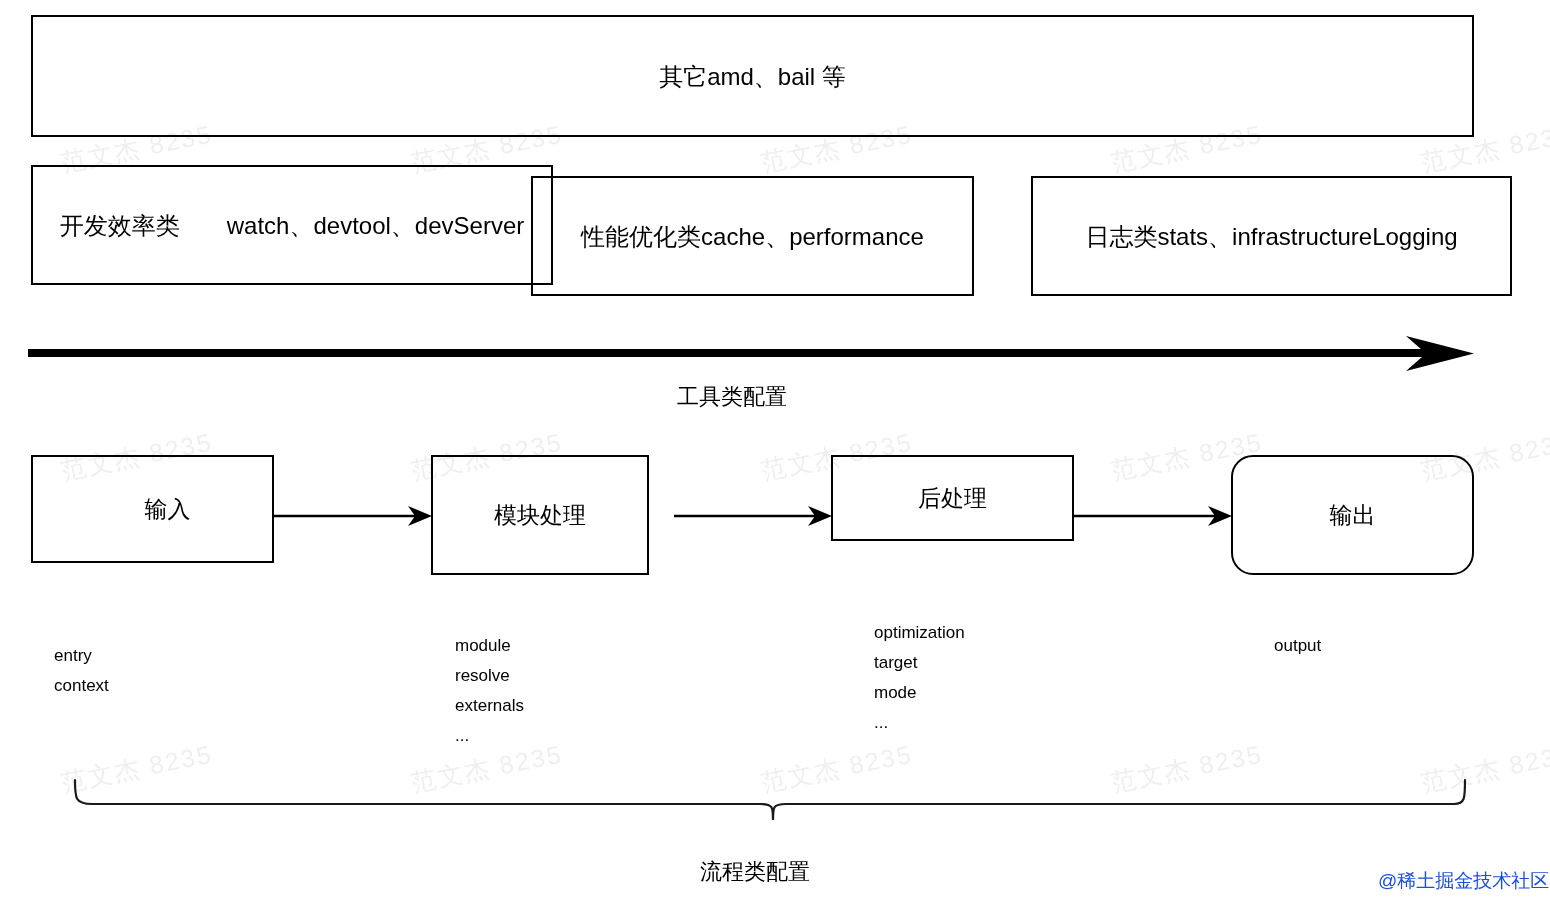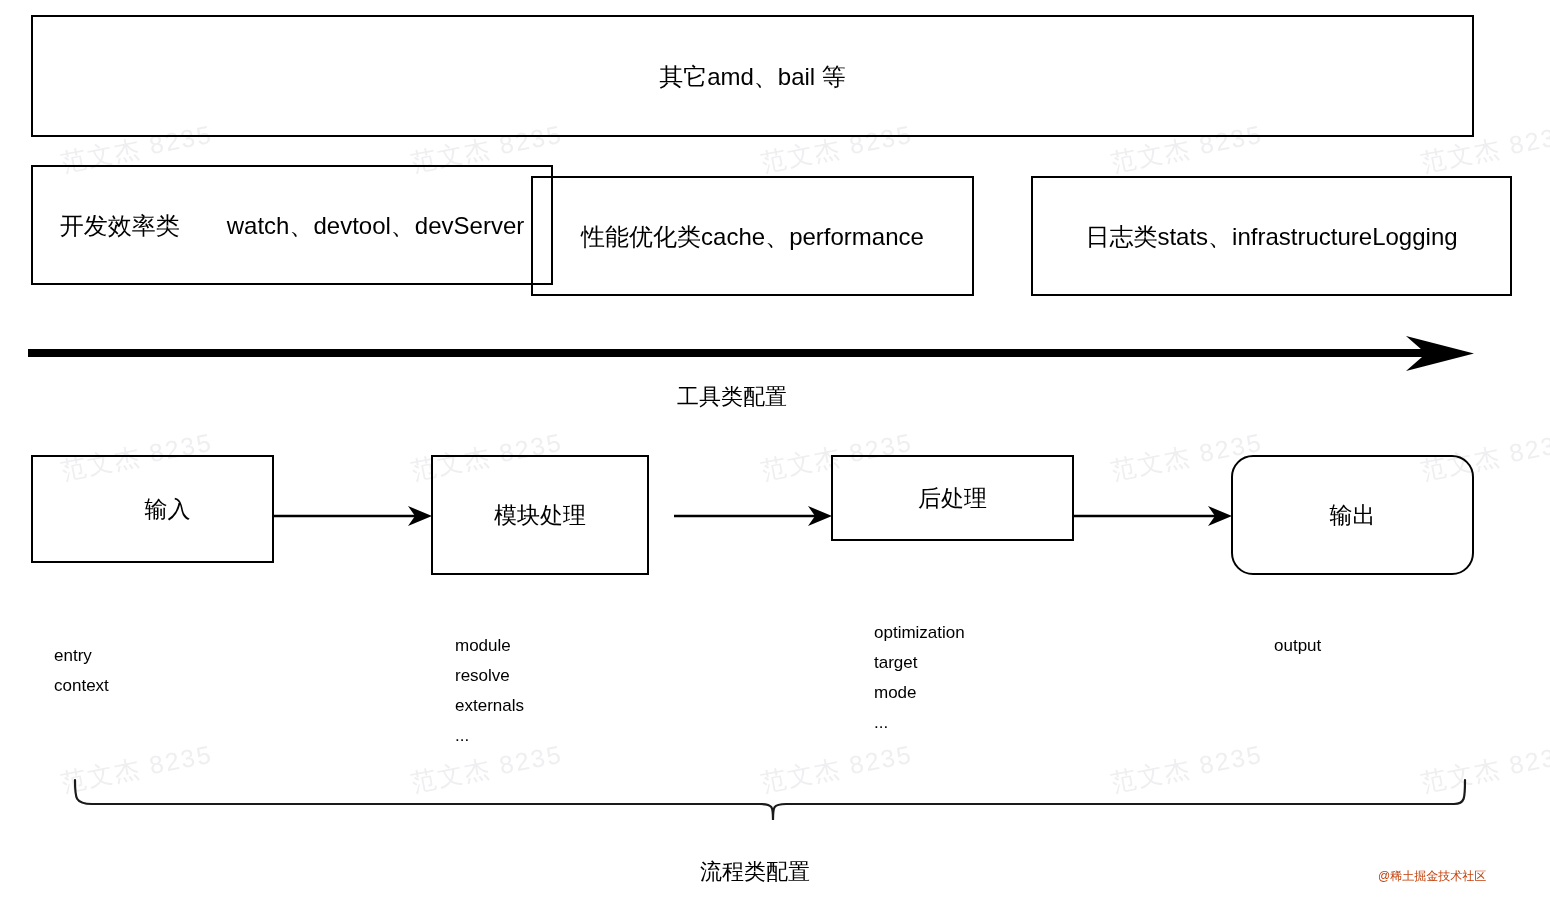--- a/index.html
+++ b/index.html
@@ -100,22 +100,22 @@
 
   
   .brace {
     position: absolute;
     z-index: 2;
   }
 
   
   .credit {
     position: absolute;
-    font-size: 12px;
-    color: #c2410c;
+    font-size: 19px;
+    color: #1d4ed8;
     white-space: nowrap;
     z-index: 3;
   }
 </style>
 </head>
 <body>
 
 <div id="canvas">
 
   <div class="wm-layer">

